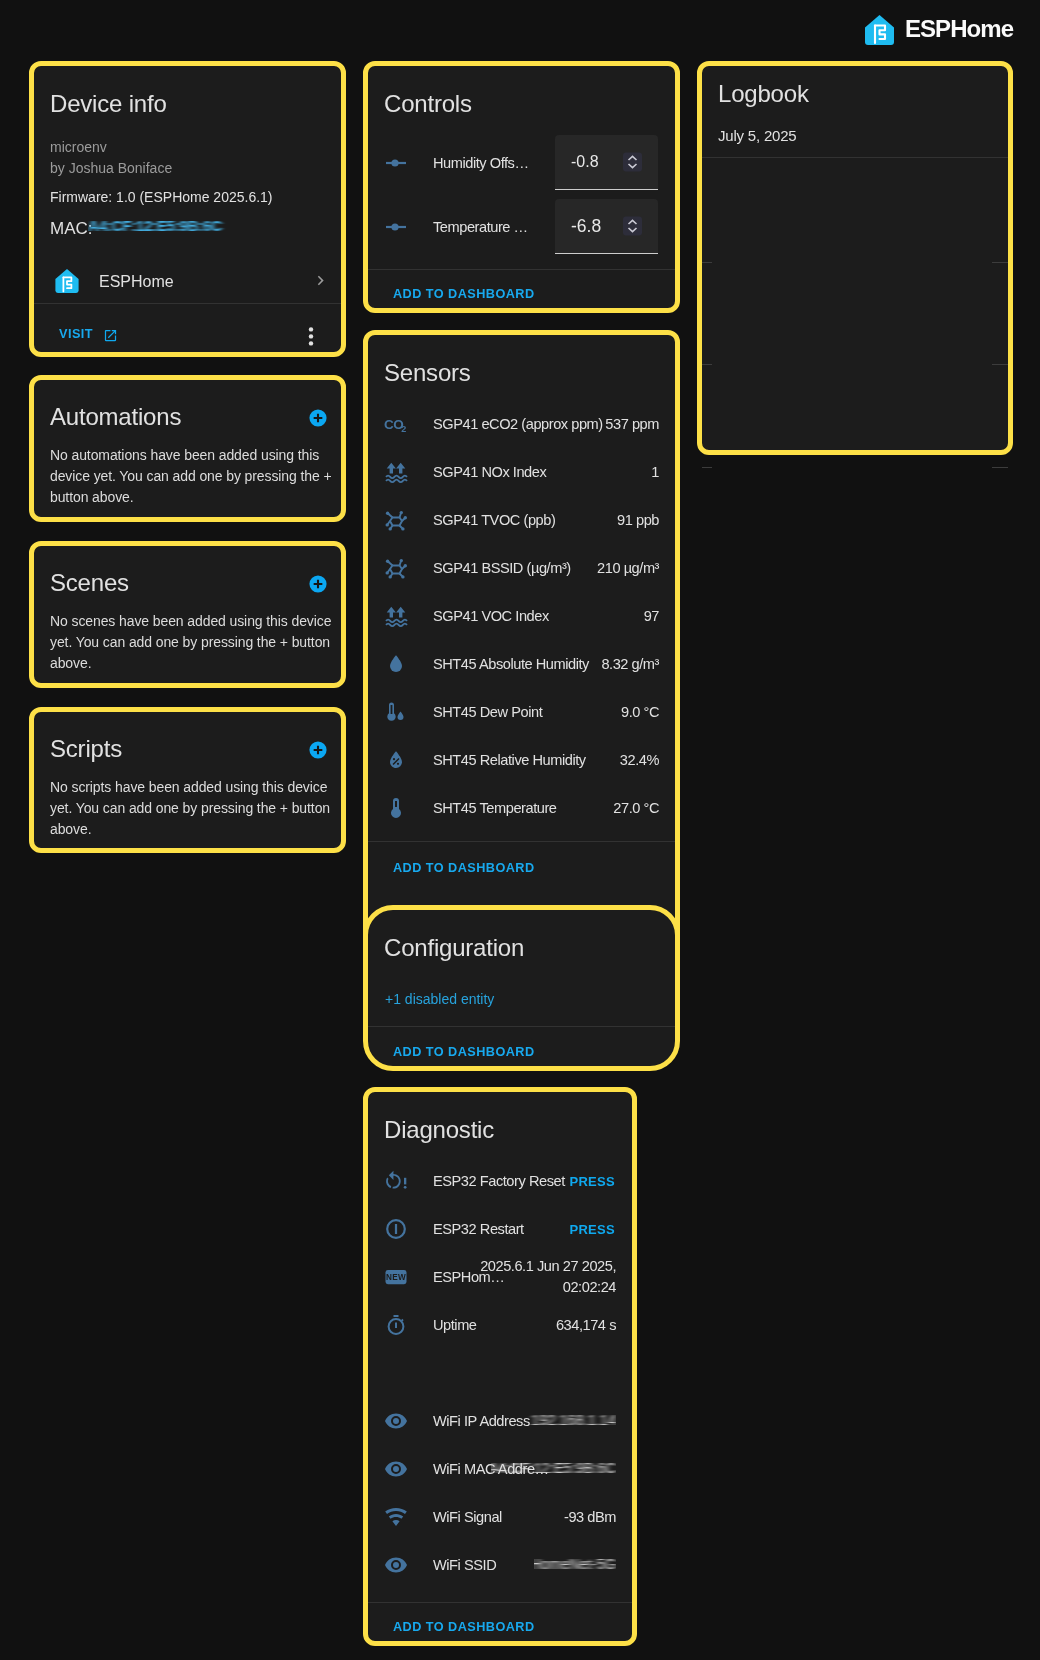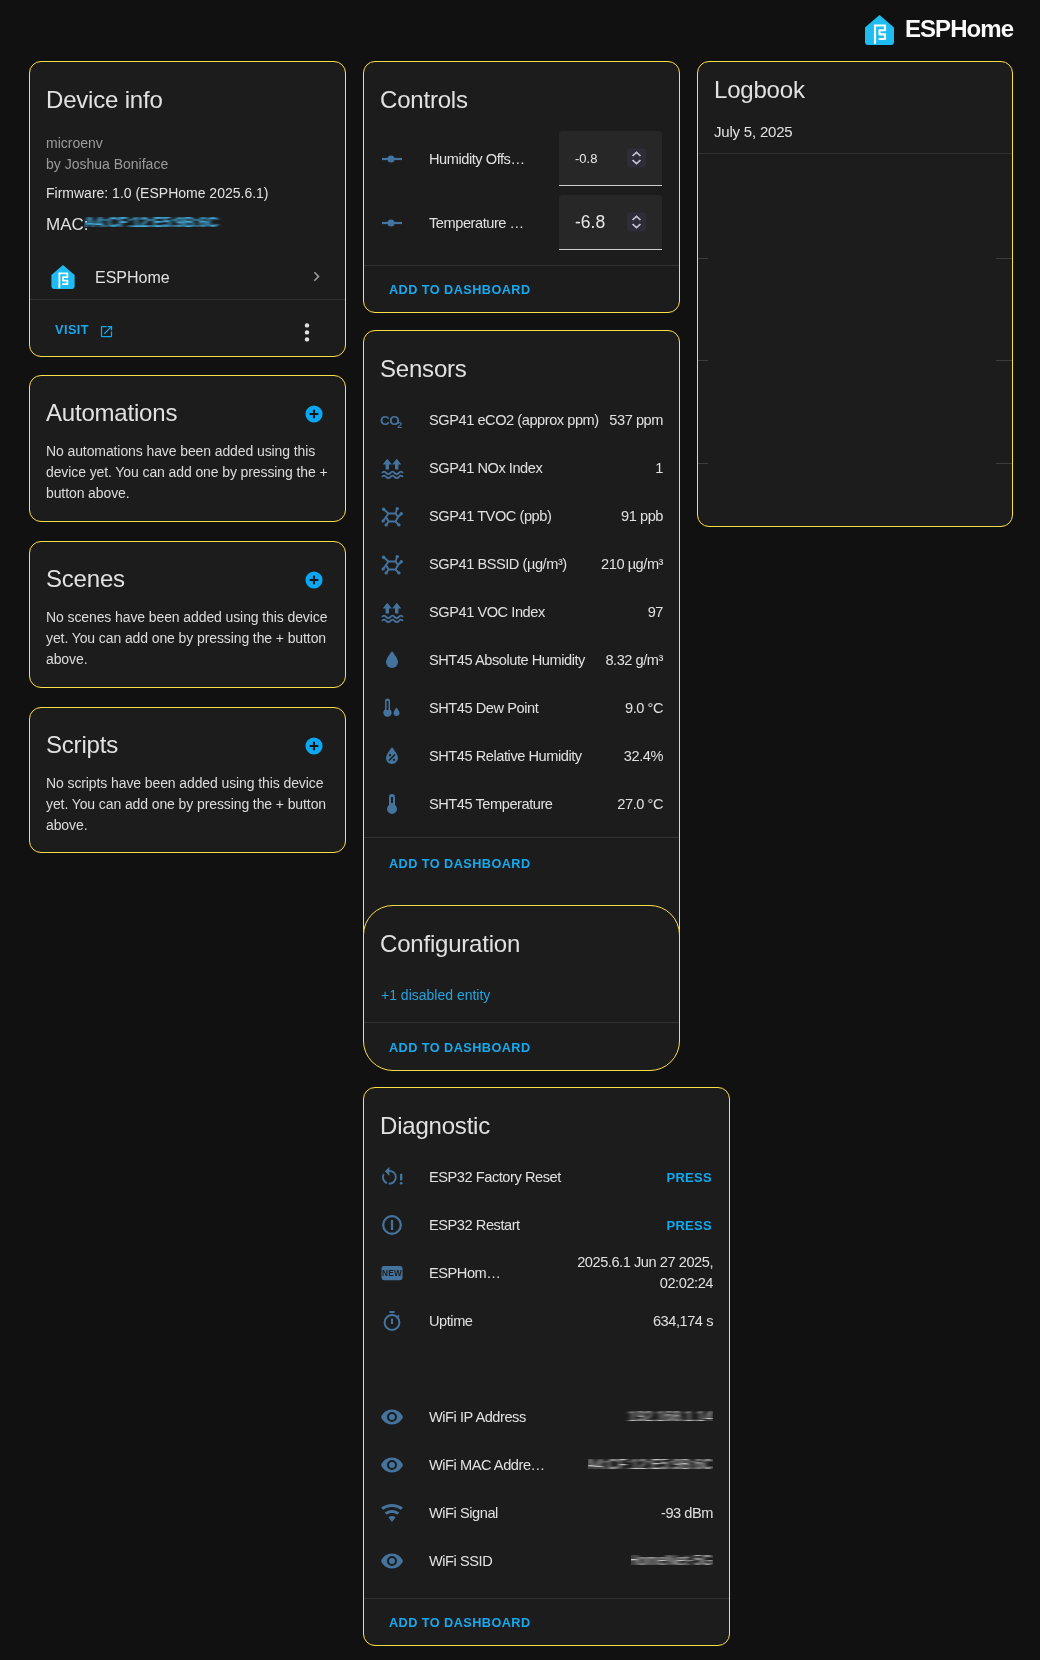--- a/index.html
+++ b/index.html
@@ -1,18 +1,18 @@
 <!DOCTYPE html>
 <html><head>
 <meta charset="utf-8">
 <style>
   * { margin:0; padding:0; box-sizing:border-box; }
   html,body { width:1040px; height:1660px; background:#111111; overflow:hidden;
     font-family:"Liberation Sans", sans-serif; }
-  .card { position:absolute; background:#1c1c1c; border:1px solid #fde047;
+  .card { position:absolute; background:#1c1c1c; border:5px solid #fde047;
     border-radius:12px; }
   .title { position:absolute; left:16px; top:26px; font-size:24px; font-weight:400;
     color:#e1e1e1; line-height:24px; letter-spacing:-0.2px; }
   .btn { position:absolute; font-size:12.7px; font-weight:700; letter-spacing:0.45px;
     color:#18a9ee; line-height:13px; }
   .divider { position:absolute; left:0; width:100%; height:1px; background:#323232; }
   .row { position:absolute; left:0; width:100%; height:48px; }
   .ricon { position:absolute; left:16px; top:12px; width:24px; height:24px; }
   .rlabel { position:absolute; left:65px; top:50%; transform:translateY(-50%);
     font-size:14.6px; letter-spacing:-0.45px; color:#e1e1e1; white-space:nowrap; }
@@ -110,21 +110,21 @@
 <div class="card" style="left:363px; top:61px; width:317px; height:252px;">
   <div class="title" style="top:26px;">Controls</div>
 
   <div class="row" style="top:65px; height:64px;">
     <svg class="ricon" style="top:20px;" width="24" height="24" viewBox="0 0 24 24">
       <path d="M2 10.9 H22 V13.1 H2 Z" fill="#44739e"></path>
       <circle cx="11" cy="12" r="3.6" fill="#44739e"></circle>
     </svg>
     <div class="rlabel">Humidity Offs…</div>
     <div style="position:absolute; right:17px; top:4px; width:103px; height:55px; background:#272727; border-radius:4px 4px 0 0; border-bottom:1px solid #cdcdcd;">
-      <div style="position:absolute; left:16px; top:50%; transform:translateY(-50%); font-size:13px; color:#e8e8e8;">-0.8</div>
+      <div style="position:absolute; left:16px; top:50%; transform:translateY(-50%); font-size:16px; color:#e8e8e8;">-0.8</div>
       <div style="position:absolute; right:16px; top:50%; transform:translateY(-50%); width:19px; height:19px; background:#2d2d3a; border-radius:3px;">
         <svg width="19" height="19" viewBox="0 0 19 19">
             <path d="M5.5 7.5 L9.5 3.8 L13.5 7.5" stroke="#c9c9d3" stroke-width="1.6" fill="none"></path>
             <path d="M5.5 11.5 L9.5 15.2 L13.5 11.5" stroke="#c9c9d3" stroke-width="1.6" fill="none"></path>
           </svg>
       </div>
     </div>
   </div>
 
   <div class="row" style="top:129px; height:64px;">
@@ -261,21 +261,21 @@
   <div class="btn" style="left:25px; top:527px;">ADD TO DASHBOARD</div>
 </div>
 
 <div class="card" style="left:363px; top:905px; width:317px; height:166px;border-radius:30px;">
   <div class="title" style="top:26px;">Configuration</div>
   <div style="position:absolute; left:17px; top:81px; font-size:14px; color:#27a3dd;">+1 disabled entity</div>
   <div class="divider" style="top:116px;"></div>
   <div class="btn" style="left:25px; top:136px;">ADD TO DASHBOARD</div>
 </div>
 
-<div class="card" style="left:363px; top:1087px; width:367px; height:559px;">
+<div class="card" style="left:363px; top:1087px; width:274px; height:559px;">
   <div class="title" style="top:26px;">Diagnostic</div>
   <div class="row" style="top:65px;">
     <svg class="ricon" viewBox="0 0 24 24" width="24" height="24">
       <g fill="#44739e" transform="translate(-1.6,1.2) scale(0.92)">
         <path d="M12,4C14.1,4 16.1,4.8 17.6,6.3C20.7,9.4 20.7,14.5 17.6,17.6C15.8,19.5 13.3,20.2 10.9,19.9L11.4,17.9C13.1,18.1 14.9,17.5 16.2,16.2C18.5,13.9 18.5,10.1 16.2,7.7C15.1,6.6 13.5,6 12,6V10.6L7,5.6L12,0.6V4M6.3,17.6C3.7,15 3.3,11 5.1,7.9L6.6,9.4C5.5,11.6 5.9,14.4 7.8,16.2C8.3,16.7 8.9,17.1 9.6,17.4L9,19.4C8,19 7.1,18.4 6.3,17.6Z"></path>
       </g>
       <rect x="20" y="8.8" width="2.3" height="6.6" fill="#44739e"></rect>
         <circle cx="21.15" cy="18.3" r="1.4" fill="#44739e"></circle>
     </svg>
     <div class="rlabel">ESP32 Factory Reset</div>
@@ -338,21 +338,21 @@
     </svg>
     <div class="rlabel">WiFi SSID</div>
     <svg style="position:absolute; right:16px; top:14px;" width="82" height="20">
       <text x="82" y="14" text-anchor="end" font-size="14.5" fill="#dedede" font-family="Liberation Sans" filter="url(#hb)">HomeNet-5G</text>
     </svg>
   </div>
   <div class="divider" style="top:510px;"></div>
   <div class="btn" style="left:25px; top:529px;">ADD TO DASHBOARD</div>
 </div>
 
-<div class="card" style="left:697px; top:61px; width:316px; height:466px;">
+<div class="card" style="left:697px; top:61px; width:316px; height:394px;">
   <div class="title" style="top:16px;">Logbook</div>
   <div style="position:absolute; left:16px; top:61px; font-size:15px; font-weight:400; letter-spacing:-0.2px; color:#e1e1e1;">July 5, 2025</div>
   <div class="divider" style="top:91px;"></div>
   <div style="position:absolute; left:0; top:196px; width:10px; height:1px; background:#3c3c3c;"></div>
   <div style="position:absolute; right:0; top:196px; width:16px; height:1px; background:#3c3c3c;"></div>
   <div style="position:absolute; left:0; top:298px; width:10px; height:1px; background:#3c3c3c;"></div>
   <div style="position:absolute; right:0; top:298px; width:16px; height:1px; background:#3c3c3c;"></div>
   <div style="position:absolute; left:0; top:401px; width:10px; height:1px; background:#3c3c3c;"></div>
   <div style="position:absolute; right:0; top:401px; width:16px; height:1px; background:#3c3c3c;"></div>
 </div>

